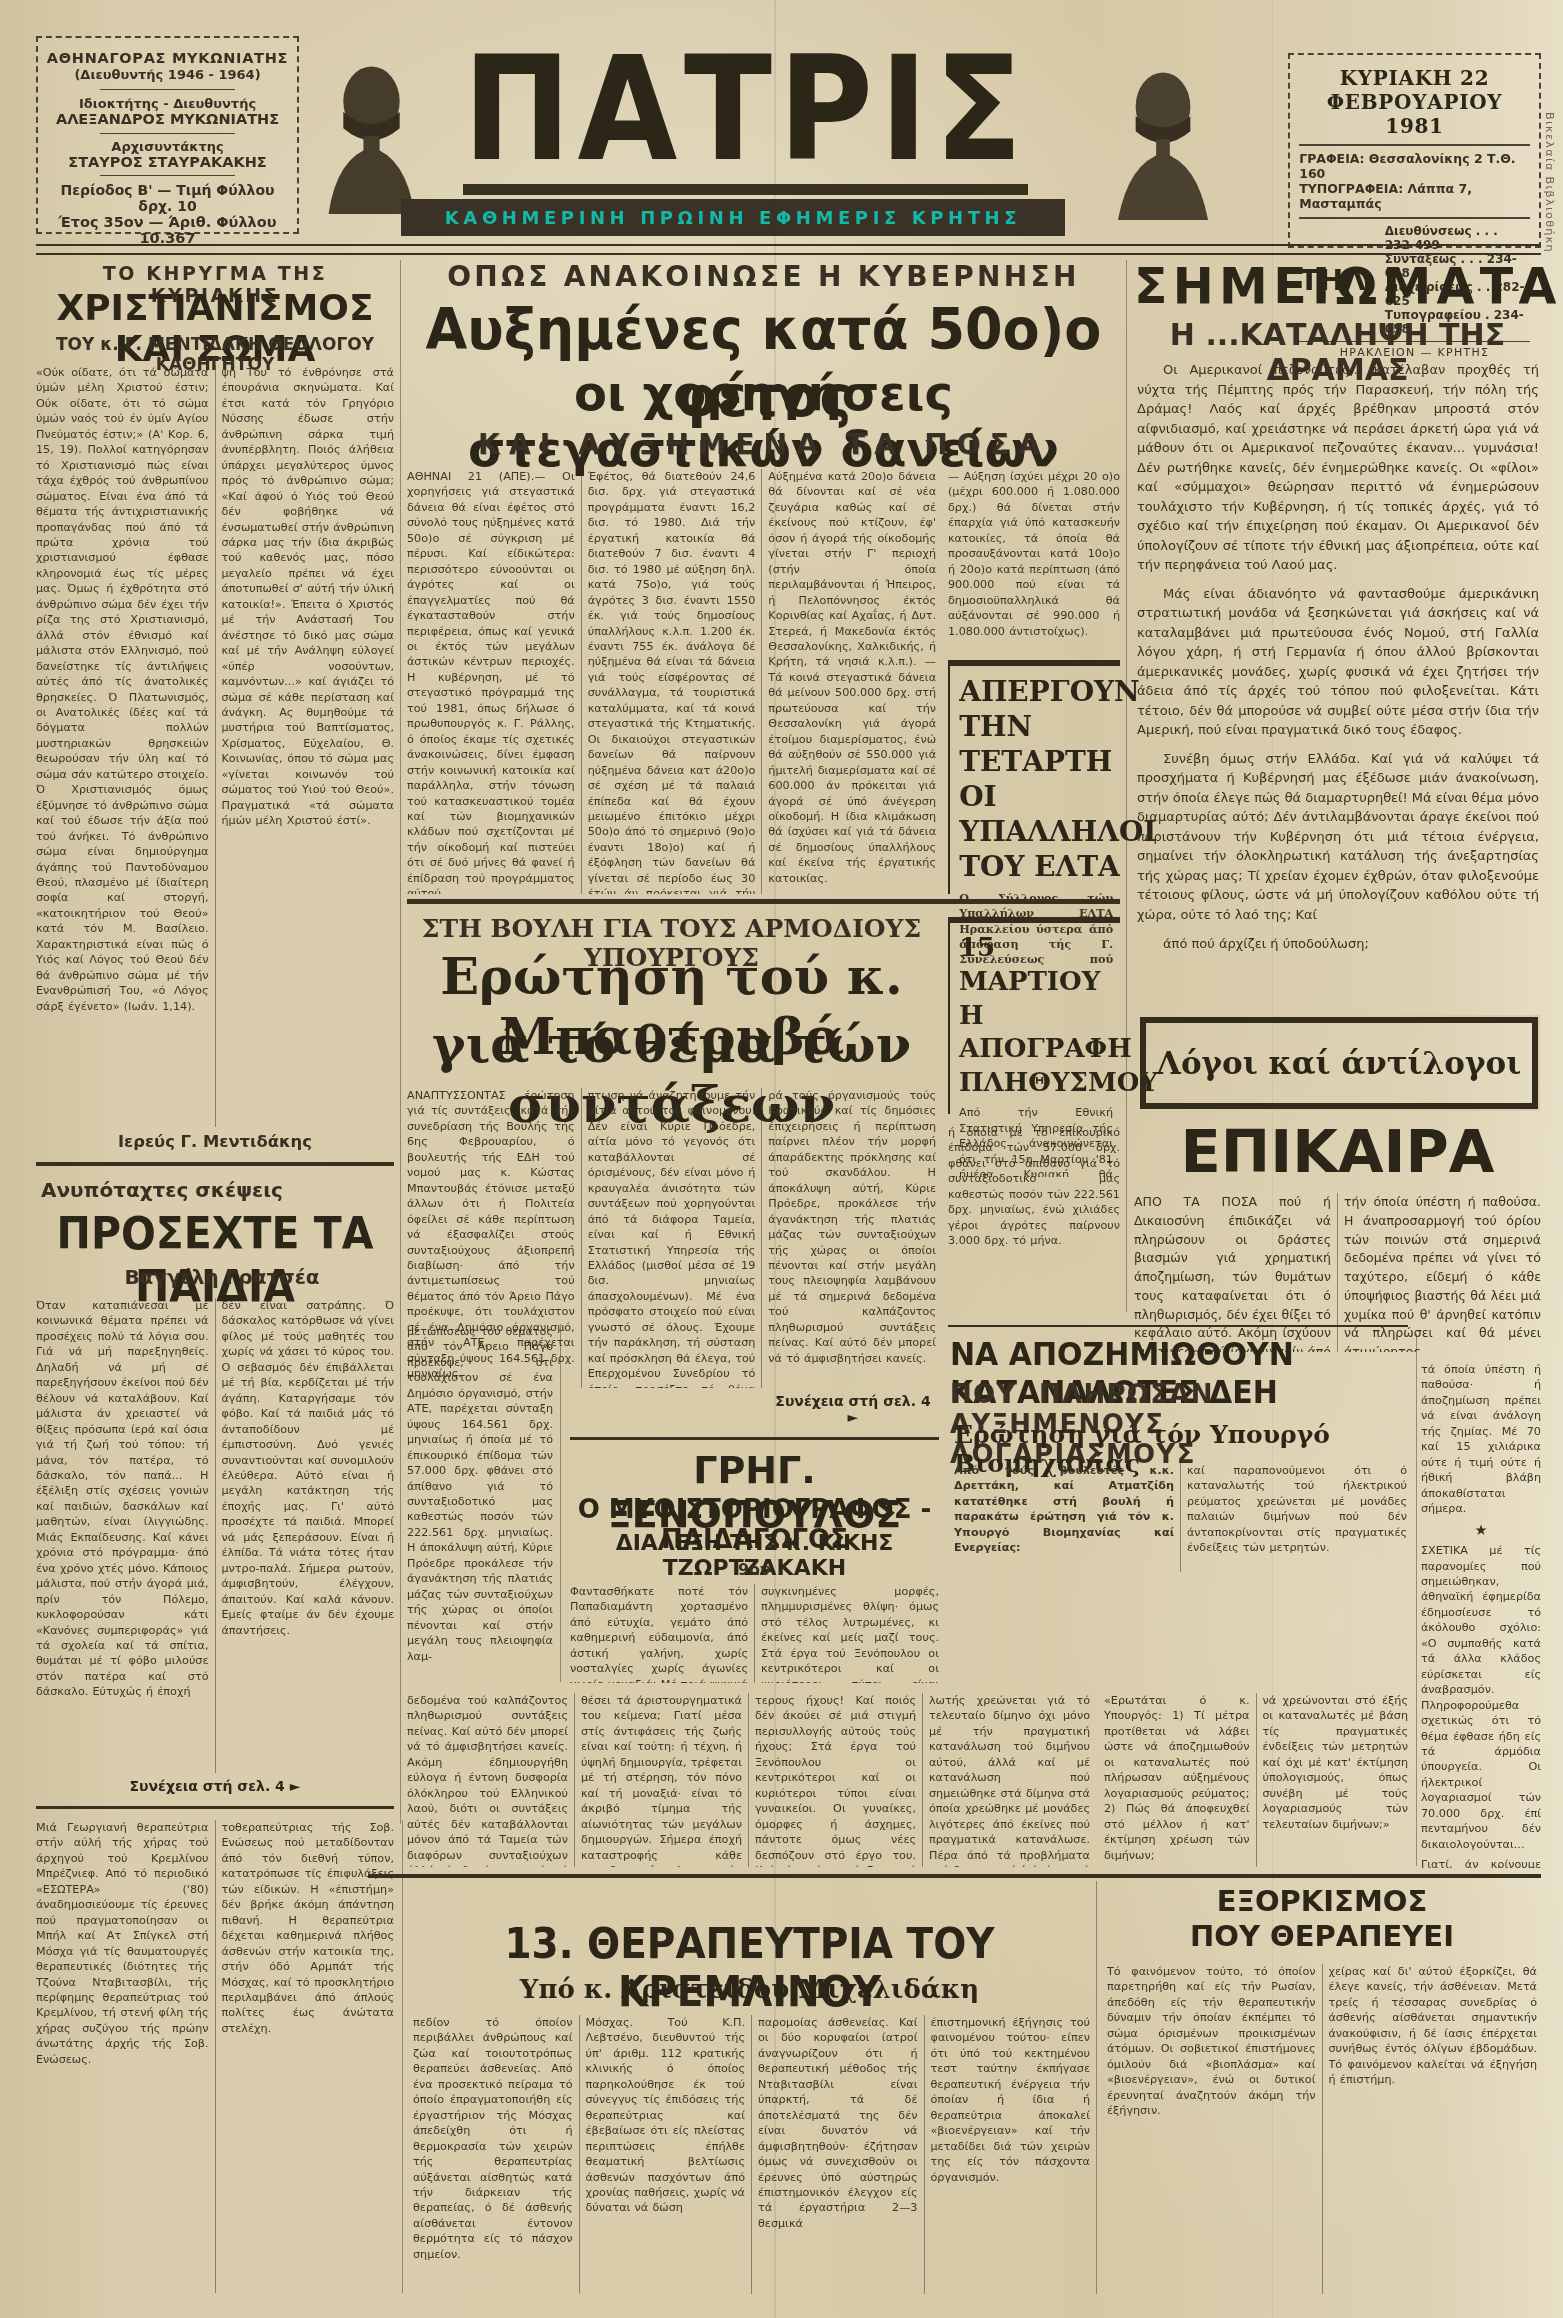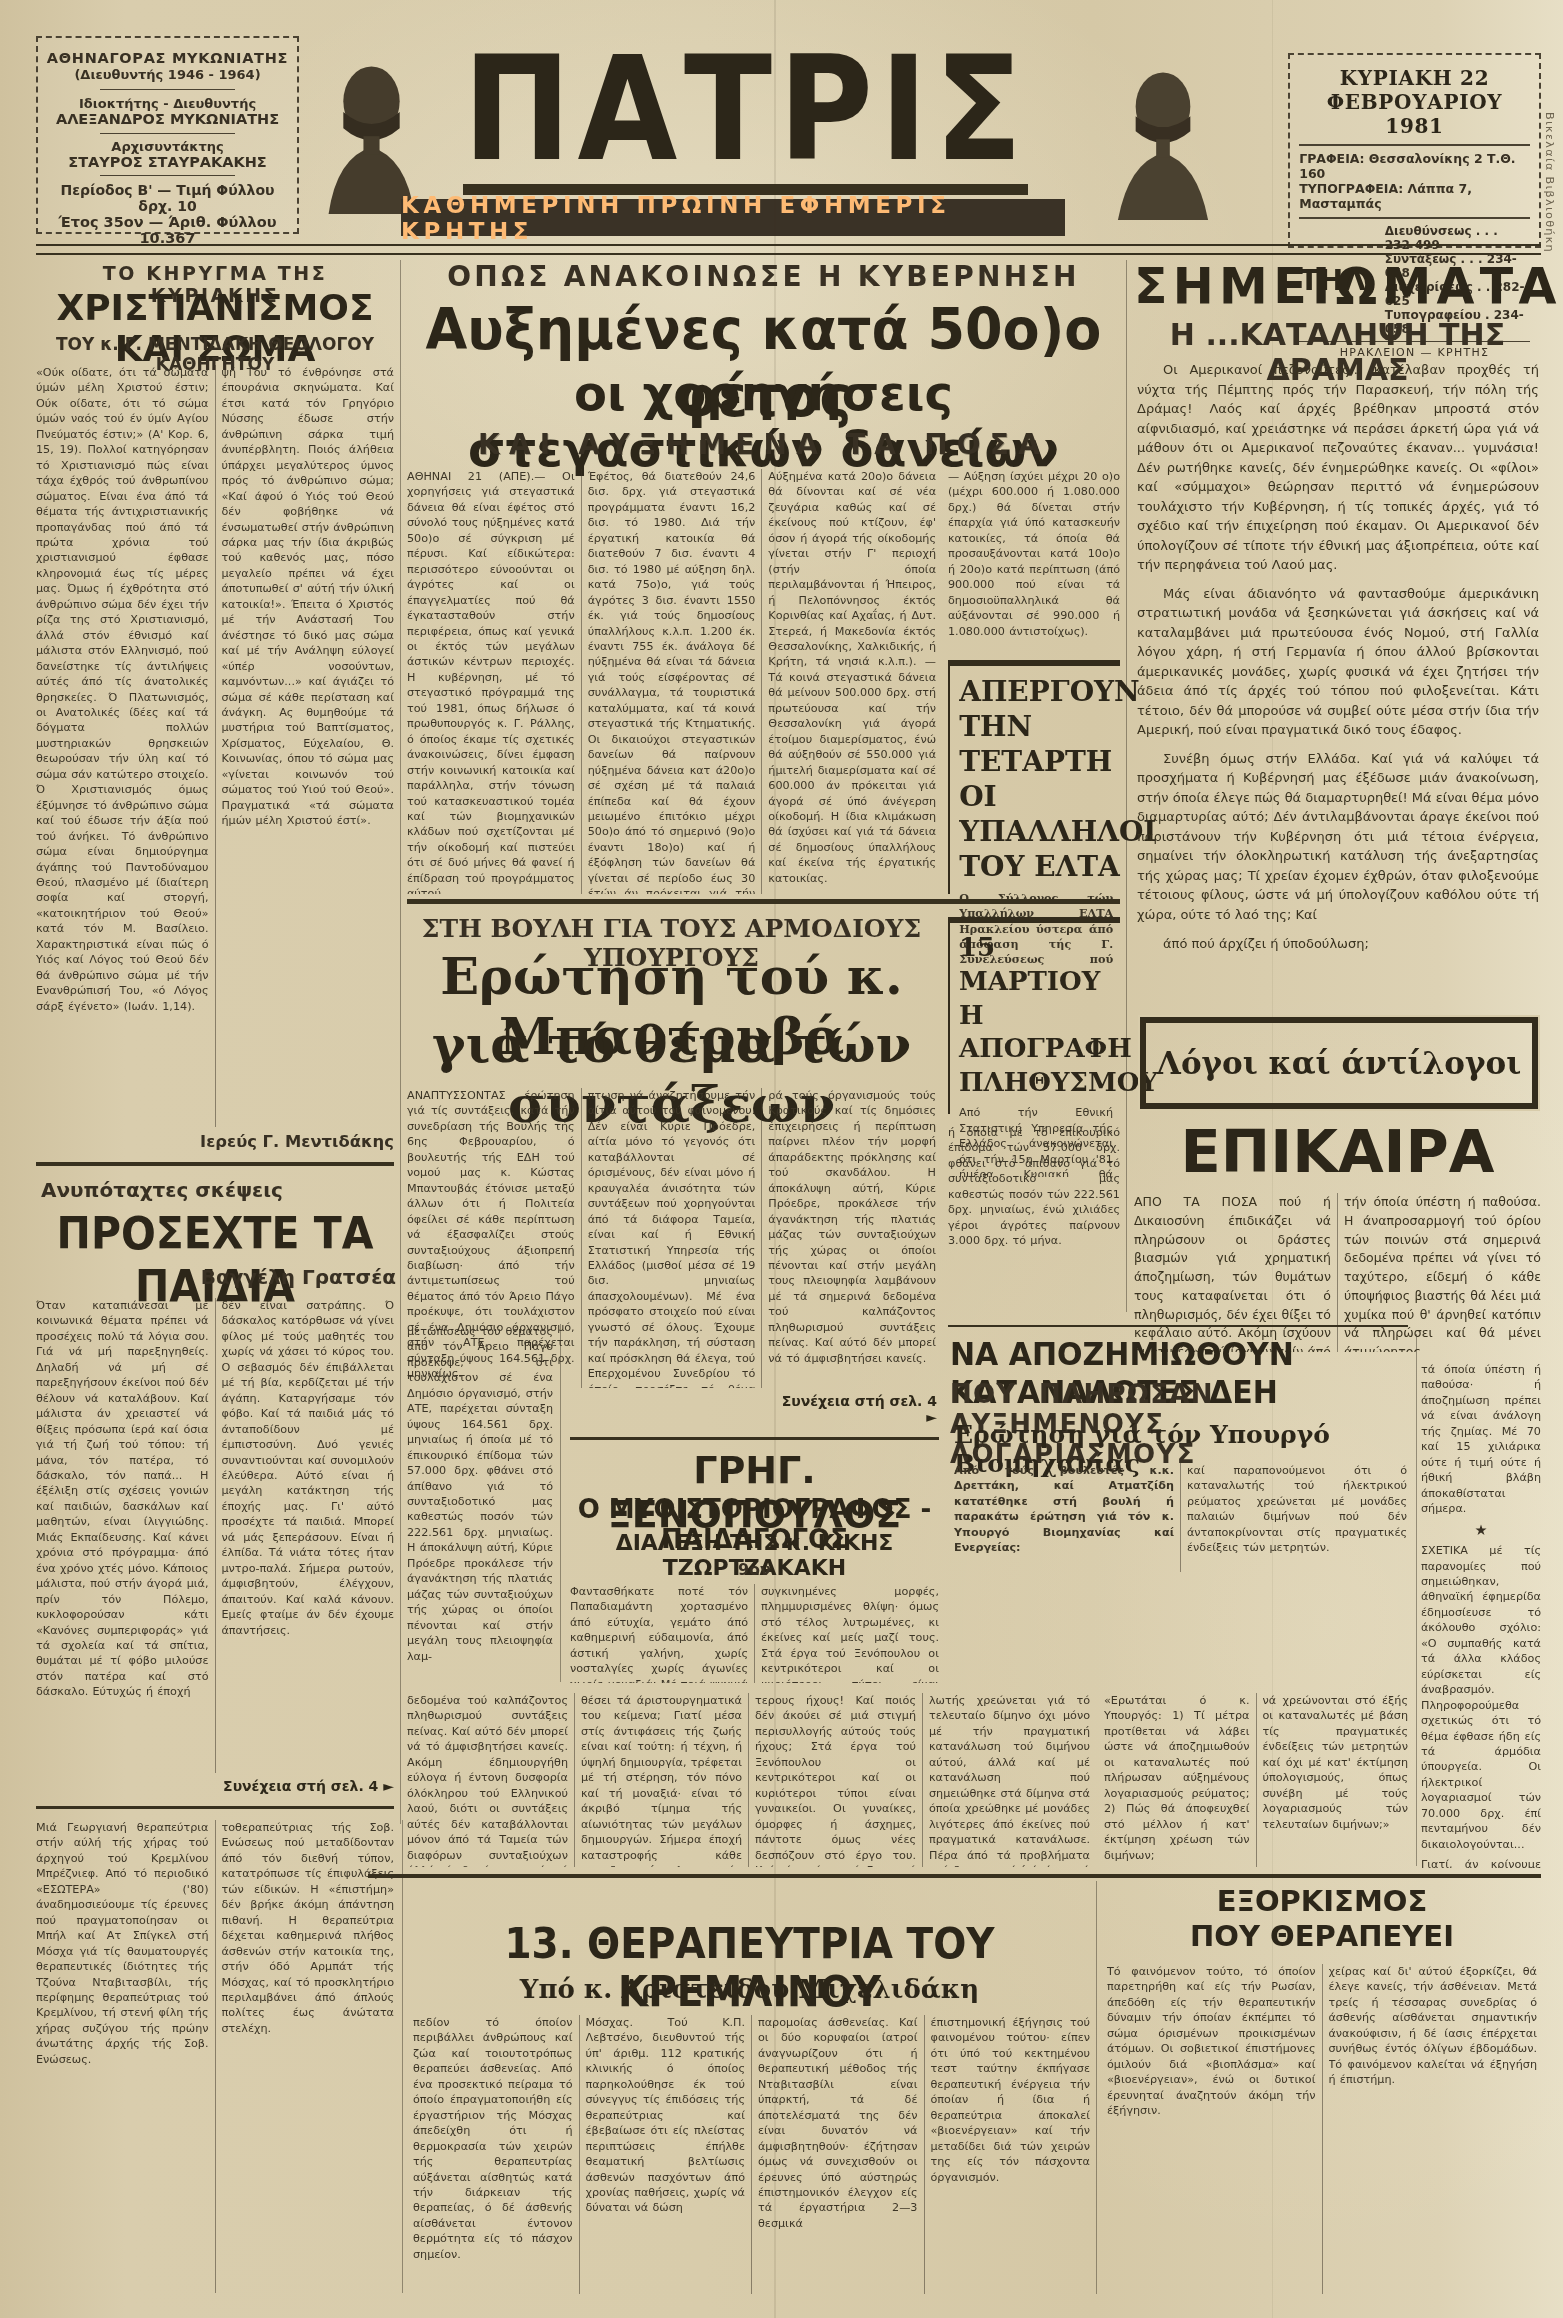--- a/index.html
+++ b/index.html
@@ -6,21 +6,21 @@
   #page{position:relative;width:1563px;height:2319px;overflow:hidden;
     background:
       radial-gradient(ellipse 920px 591px at 45% 12%, rgba(255,252,238,.30), rgba(0,0,0,0) 60%),
       radial-gradient(ellipse 789px 920px at 85% 70%, rgba(255,250,230,.18), rgba(0,0,0,0) 70%),
       linear-gradient(90deg, #cfc19e 0%, #d9cdad 8%, #d8ccab 45%, #d5c8a6 70%, #ddd2b4 92%, #e7dfc6 100%);
     font-family:"DejaVu Sans", sans-serif; color:#38threel;}
   #page{color:#383023;}
   .abs{position:absolute;}
   .hl{color:#2c2619;font-weight:900;}
   .center{text-align:center;}
-  .right{text-align:right;}
+  .right{text-align:center;}
   .serif{font-family:"DejaVu Serif", serif;}
   .dashbox{border:2px dashed #4a4232;background:rgba(255,252,240,.08);}
   .hr{background:#38311f;}
   .hr2{height:6.6px;border-top:2px solid #38311f;border-bottom:2px solid #38311f;}
   .vrule{width:0.7px;background:rgba(56,48,36,.45);}
   .body-txt{font-size:11.2px;line-height:1.38;text-align:justify;color:#3c3526;word-spacing:0.7px;overflow:hidden;}
   .body-lg{font-size:13px;line-height:1.5;text-align:justify;color:#39321f;overflow:hidden;}
   .cols{display:flex;overflow:hidden;}
   .cols>div{flex:1;padding-right:6px;margin-right:6px;border-right:0.7px solid rgba(56,48,36,.5);overflow:hidden;}
   .cols>div:last-child{border-right:none;margin-right:0;padding-right:0;}
@@ -82,21 +82,21 @@
         <div style="font-size:12px;font-weight:bold;">Συντάξεως  . . . 234-058</div>
         <div style="font-size:12px;font-weight:bold;">Διαχειρίσεως . . 282-625</div>
         <div style="font-size:12px;font-weight:bold;">Τυπογραφείου . 234-058</div>
       </div>
     </div>
     <div style="border-top:1.3px solid #4a4232;margin:5.3px 0 4px;"></div>
     <div class="center" style="font-size:11px;font-weight:normal;letter-spacing:1.3px;">ΗΡΑΚΛΕΙΟΝ — ΚΡΗΤΗΣ</div>
   </div>
 
   <div class="abs" style="left:401px;top:199px;width:664px;height:37px;background:#3a3226;display:flex;align-items:center;justify-content:center;">
-    <span style="color:#fdba74;font-size:23px;font-weight:900;letter-spacing:4.6px;">ΚΑΘΗΜΕΡΙΝΗ ΠΡΩΙΝΗ ΕΦΗΜΕΡΙΣ ΚΡΗΤΗΣ</span>
+    <span style="color:#14b8a6;font-size:18px;font-weight:900;letter-spacing:4.6px;">ΚΑΘΗΜΕΡΙΝΗ ΠΡΩΙΝΗ ΕΦΗΜΕΡΙΣ ΚΡΗΤΗΣ</span>
   </div>
 
   <div class="abs stamp" style="left:1543px;top:112px;height:197px;">Βικελαία Βιβλιοθήκη</div>
 
   <div class="abs hr2" style="left:36px;top:244px;width:1505px;"></div>
 
   <div class="abs vrule" style="left:400px;top:260px;height:1564px;"></div>
   <div class="abs vrule" style="left:1126px;top:260px;height:1052px;"></div>
 
   <div class="abs center" style="left:36px;top:262px;width:358px;font-size:19px;font-weight:bold;letter-spacing:2.6px;">ΤΟ ΚΗΡΥΓΜΑ ΤΗΣ ΚΥΡΙΑΚΗΣ</div>

